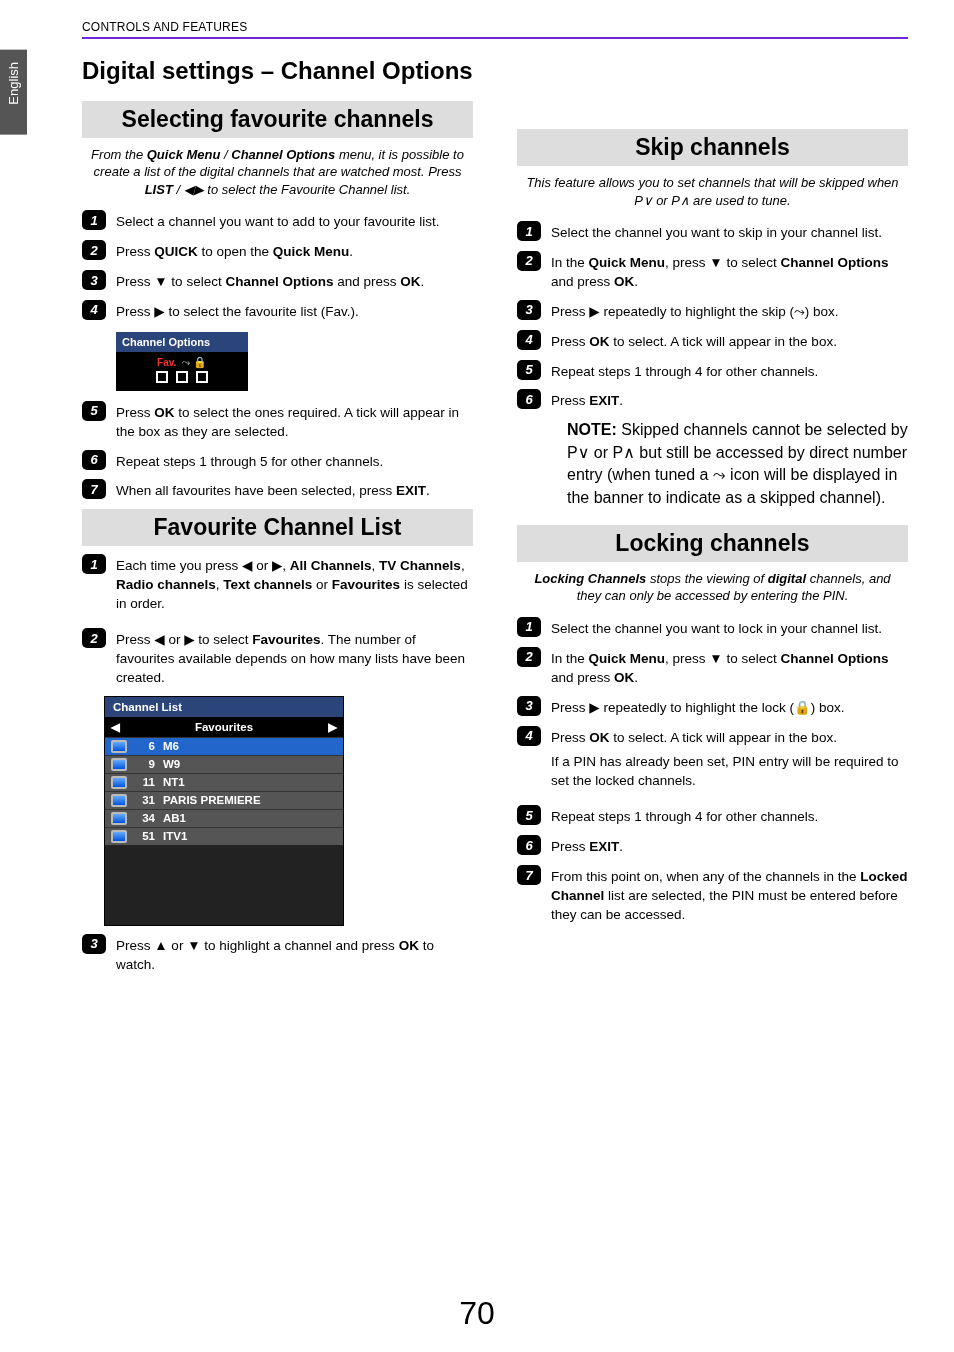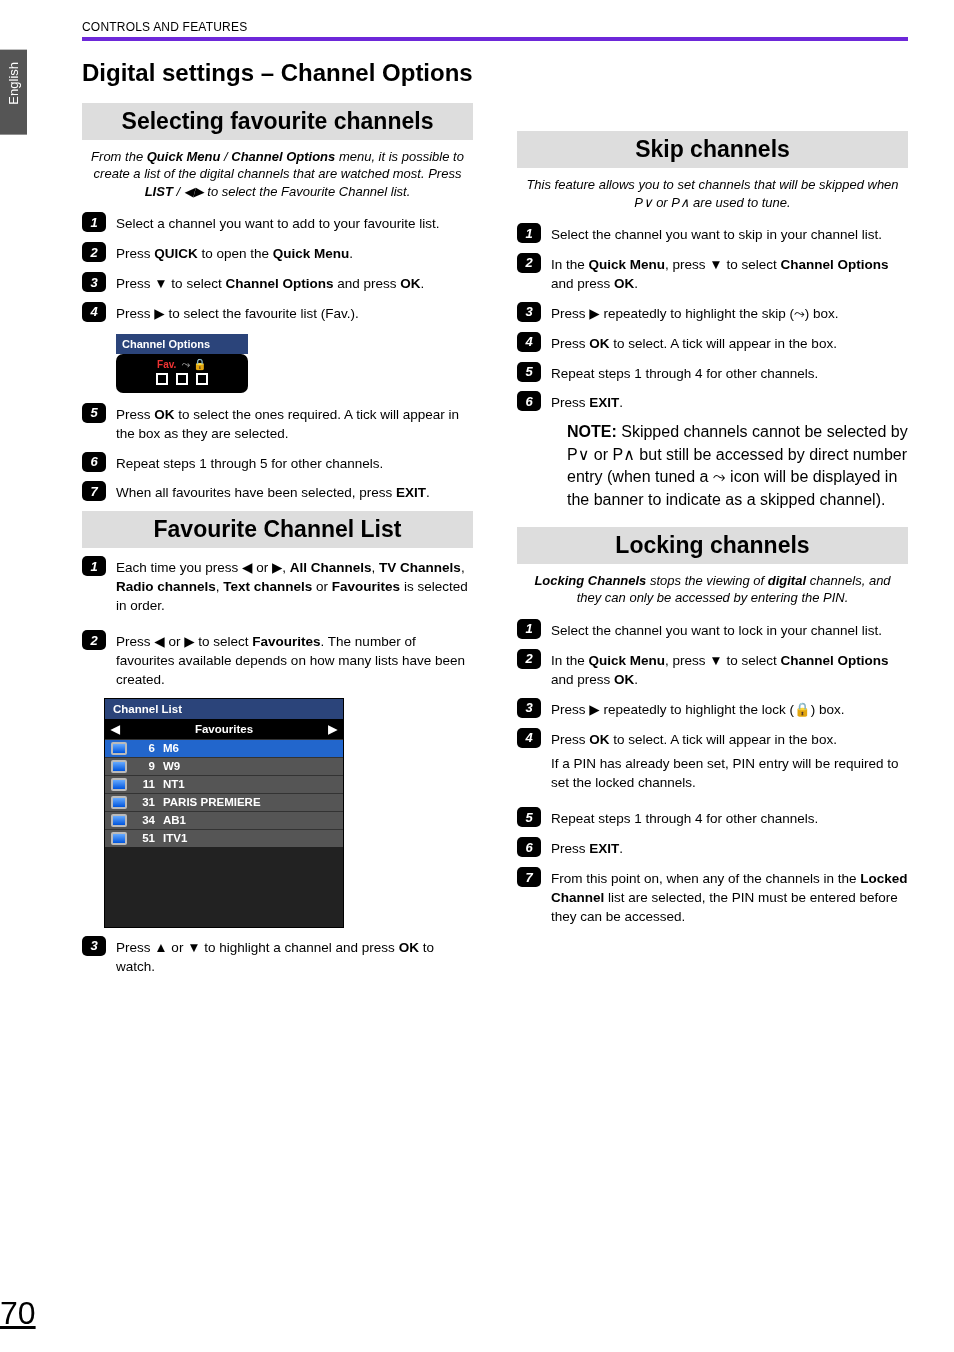--- a/index.html
+++ b/index.html
@@ -23,21 +23,21 @@
   transform: rotate(180deg);
   font-size: 13px;
 }
 .page {
   position: absolute;
   left: 82px;
   top: 20px;
   width: 826px;
 }
 .header-line {
-  border-bottom: 4px solid #6d28d9;
+  border-bottom: 2px solid #6d28d9;
   font-size: 12px;
   letter-spacing: 0.2px;
   padding-bottom: 3px;
   margin-bottom: 18px;
 }
 .cols {
   display: flex;
   gap: 44px;
 }
 .col {
@@ -102,21 +102,20 @@
   color: #fff;
   font-size: 11px;
   font-weight: bold;
   padding: 4px 6px;
 }
 .chopt-body {
   background: #000;
   padding: 4px 6px 8px;
   color: #fff;
   font-size: 11px;
-  border-radius: 7px;
 }
 .chopt-row {
   display: flex;
   justify-content: center;
   gap: 8px;
   margin-top: 2px;
 }
 .fav-label { color: #e33; font-weight: bold; font-size: 10px; margin-right: 2px;}
 .chk { width: 12px; height: 12px; border: 2px solid #fff; background: #000; }
 .chlist-box {
@@ -159,22 +158,22 @@
   border: 2px solid #bbb;
   background: linear-gradient(#6af,#05d);
   border-radius: 2px;
 }
 .chlist-row .cnum { width: 20px; text-align: right; }
 .chlist-blank { height: 80px; background: #222; }
 .pagenum {
   position: absolute;
   bottom: 20px;
   left: 0; right: 0;
+  text-align: center;
   font-size: 32px;
-  text-decoration: underline;
 }
 .note-indent {
   margin-left: 50px;
   font-size: 16px;
   line-height: 1.4;
   margin-top: 4px;
 }
 .right-spacer { height: 64px; }
 </style>
 </head>

